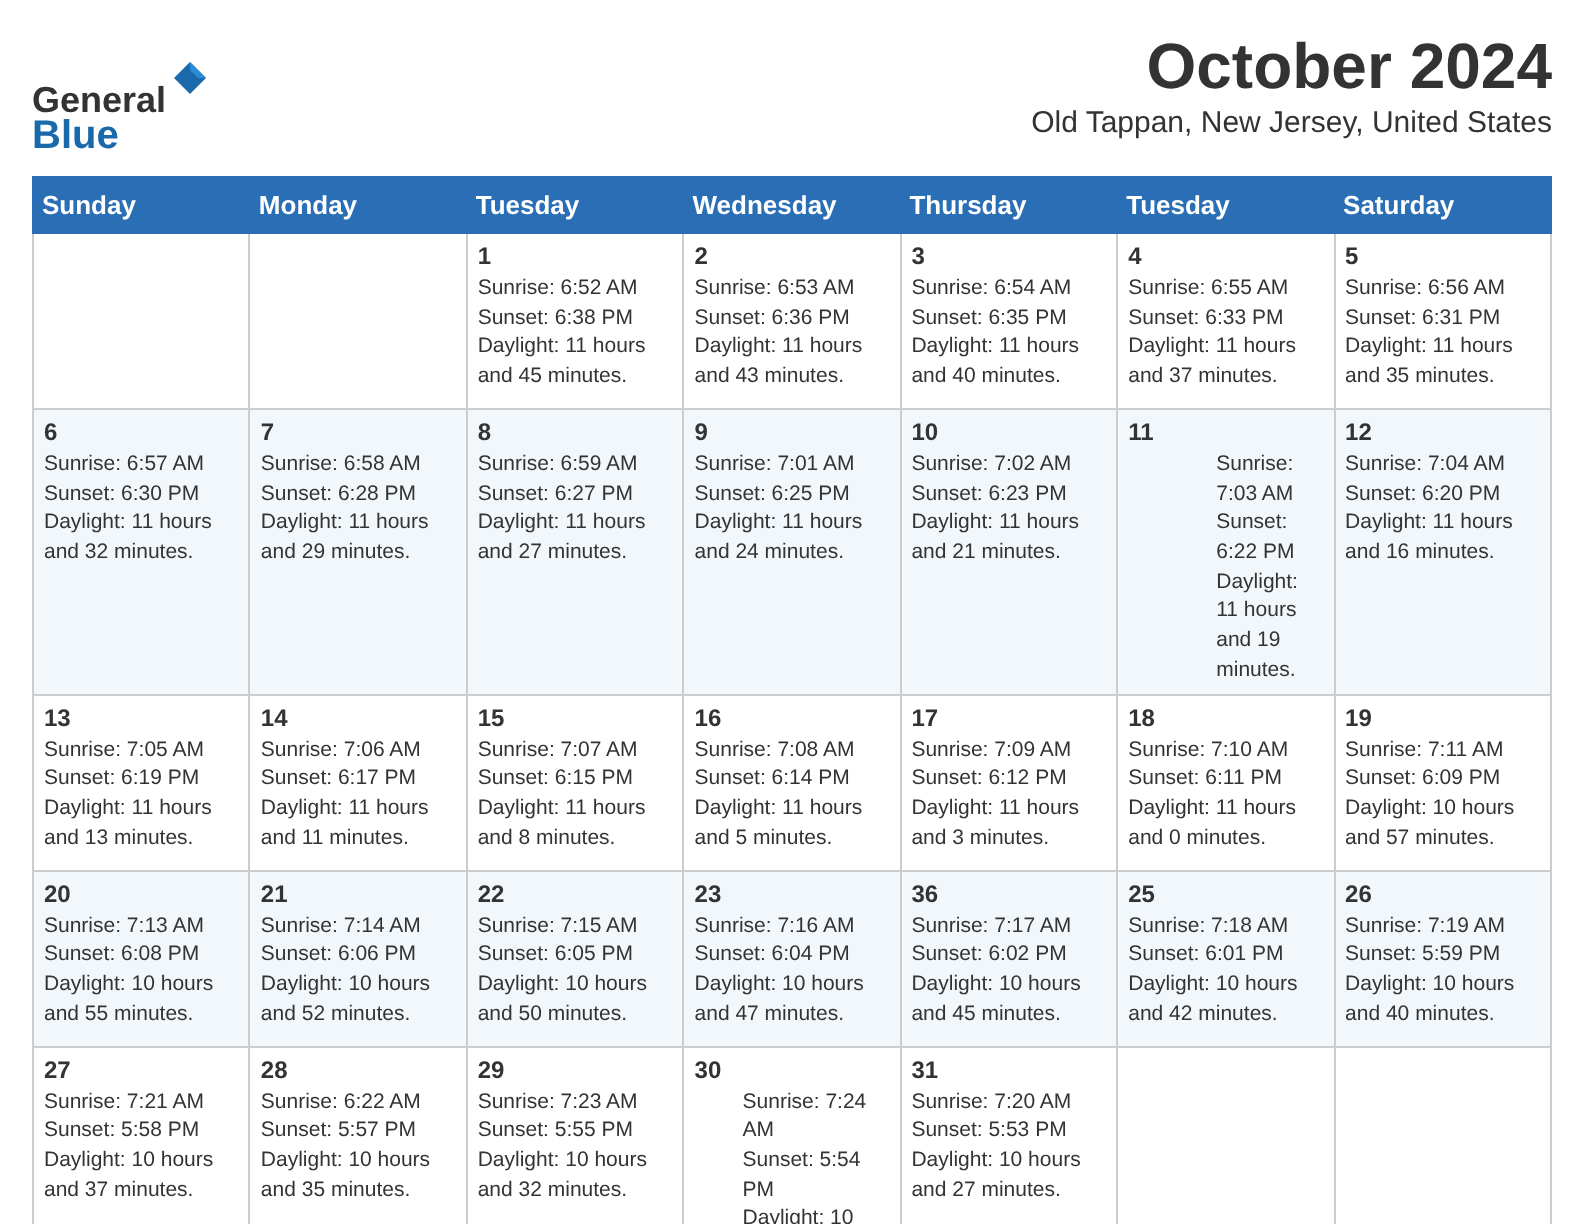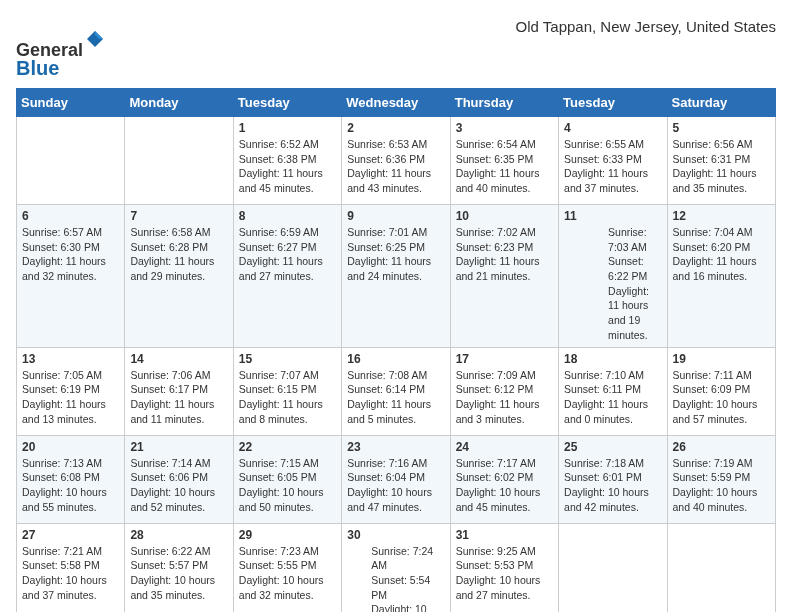--- a/index.html
+++ b/index.html
@@ -105,20 +105,21 @@
     <div class="logo-text">
       <span class="logo-general">General</span>
       <svg class="logo-icon" viewBox="0 0 20 20">
         <polygon points="10,2 18,10 10,18 2,10" fill="#1a6aab"></polygon>
         <polygon points="10,2 18,10 14,10 10,6" fill="#2a8ad4"></polygon>
       </svg>
     </div>
     <span class="logo-blue" style="margin-top:-4px;">Blue</span>
   </div>
   <div class="title-section">
+    <div class="month-title">October 2024</div>
     <div class="location">Old Tappan, New Jersey, United States</div>
   </div>
 </div>
 
 <table>
   <thead>
     <tr>
     <th>Sunday</th>
         <th>Monday</th>
         <th>Tuesday</th>
@@ -270,21 +271,21 @@
 Sunset: 6:05 PM
 Daylight: 10 hours and 50 minutes.</div>
         </td>
         <td>
           <span class="day-number">23</span>
           <div class="cell-info" style="white-space: pre-line;">Sunrise: 7:16 AM
 Sunset: 6:04 PM
 Daylight: 10 hours and 47 minutes.</div>
         </td>
         <td>
-          <span class="day-number">24</span>
+          <span class="day-number">36</span>
           <div class="cell-info" style="white-space: pre-line;">Sunrise: 7:17 AM
 Sunset: 6:02 PM
 Daylight: 10 hours and 45 minutes.</div>
         </td>
         <td>
           <span class="day-number">25</span>
           <div class="cell-info" style="white-space: pre-line;">Sunrise: 7:18 AM
 Sunset: 6:01 PM
 Daylight: 10 hours and 42 minutes.</div>
         </td>
@@ -315,21 +316,21 @@
 Daylight: 10 hours and 32 minutes.</div>
         </td>
         <td>
           <span class="day-number">30</span>
           <div class="cell-info" style="white-space: pre-line; margin-left: 24px;">Sunrise: 7:24 AM
 Sunset: 5:54 PM
 Daylight: 10 hours and 30 minutes.</div>
         </td>
         <td>
           <span class="day-number">31</span>
-          <div class="cell-info" style="white-space: pre-line;">Sunrise: 9:25 AM
+          <div class="cell-info" style="white-space: pre-line;">Sunrise: 7:20 AM
 Sunset: 5:53 PM
 Daylight: 10 hours and 27 minutes.</div>
         </td>
         <td></td>
         <td></td>
       </tr>
     </tbody>
 </table>
 
 </body></html>

